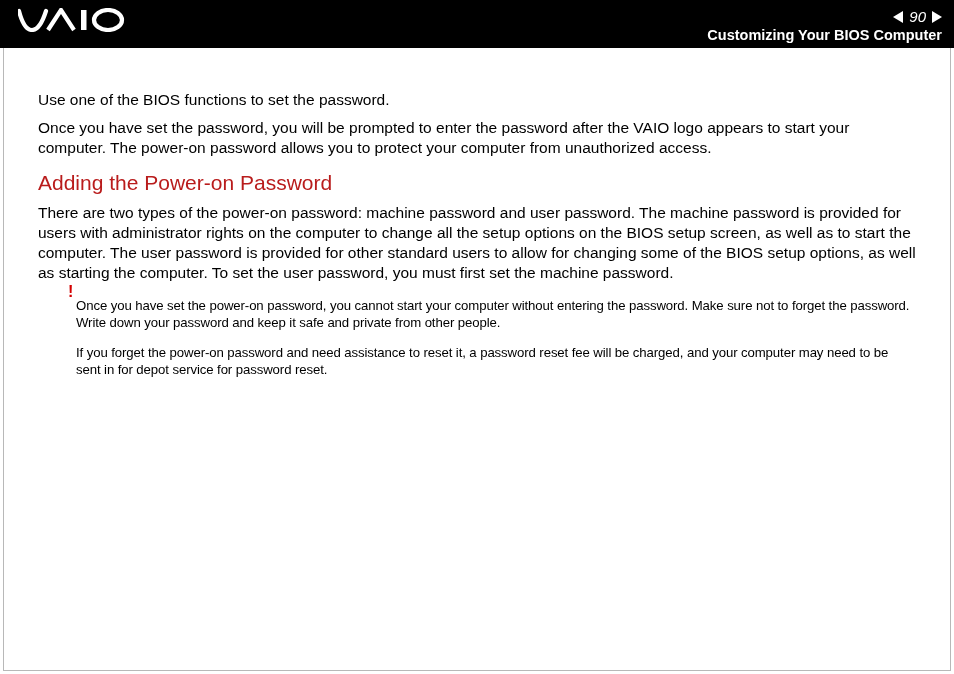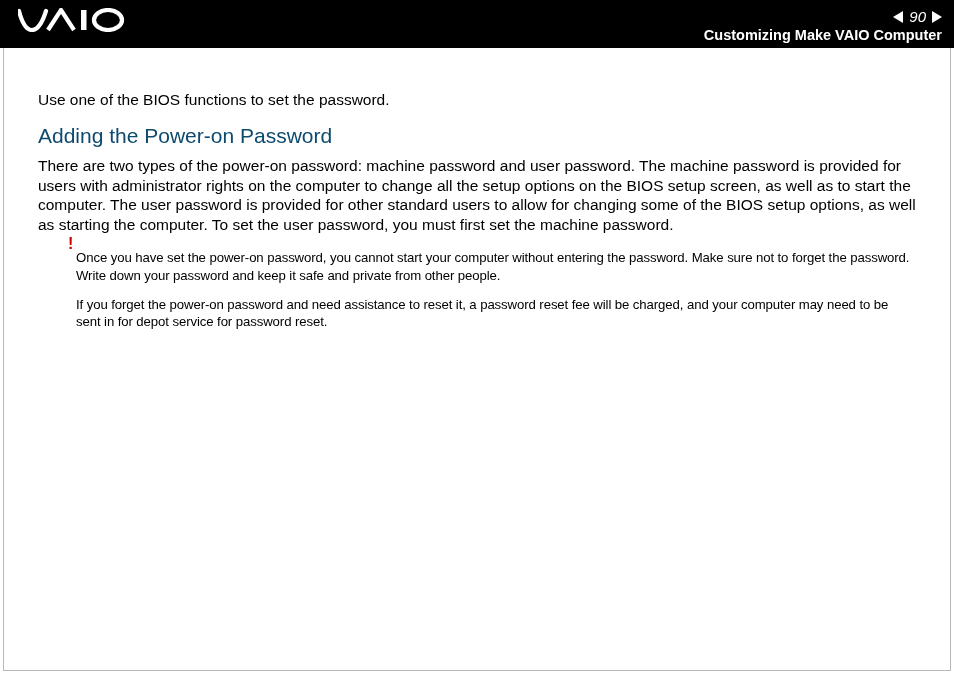--- a/index.html
+++ b/index.html
@@ -57,21 +57,21 @@
     }
     h1 {
       font-size: 27px;
       font-weight: normal;
       margin-bottom: 10px;
       letter-spacing: 0.2px;
     }
     h2 {
       font-size: 21px;
       font-weight: normal;
-      color: #0c4a6e;
+      color: #b91c1c;
       margin-top: 14px;
       margin-bottom: 8px;
     }
     p {
       font-size: 15.5px;
       line-height: 1.28;
       margin-bottom: 8px;
     }
     .note-block {
       margin-top: 14px;
@@ -115,26 +115,27 @@
       <rect x="63" y="2" width="5.5" height="20"></rect>
       <ellipse cx="90" cy="12" rx="14" ry="10" stroke="#fff" stroke-width="4.2" fill="none"></ellipse>
     </svg>
   </div>
   <div class="header-right">
     <div class="pager">
       <span class="tri left"></span>
       <span>90</span>
       <span class="tri right"></span>
     </div>
-    <div class="header-subtitle">Customizing Make VAIO Computer</div>
+    <div class="header-subtitle">Customizing Your BIOS Computer</div>
   </div>
 </div>
 
 <div class="content">
   <p>Use one of the BIOS functions to set the password.</p>
+  <p>Once you have set the password, you will be prompted to enter the password after the VAIO logo appears to start your computer. The power-on password allows you to protect your computer from unauthorized access.</p>
   <h2>Adding the Power-on Password</h2>
   <p>There are two types of the power-on password: machine password and user password. The machine password is provided for users with administrator rights on the computer to change all the setup options on the BIOS setup screen, as well as to start the computer. The user password is provided for other standard users to allow for changing some of the BIOS setup options, as well as starting the computer. To set the user password, you must first set the machine password.</p>
   <div class="note-block">
     <span class="note-excl">!</span>
     <p>Once you have set the power-on password, you cannot start your computer without entering the password. Make sure not to forget the password. Write down your password and keep it safe and private from other people.</p>
     <p>If you forget the power-on password and need assistance to reset it, a password reset fee will be charged, and your computer may need to be sent in for depot service for password reset.</p>
   </div>
 </div>
 
 </body></html>

